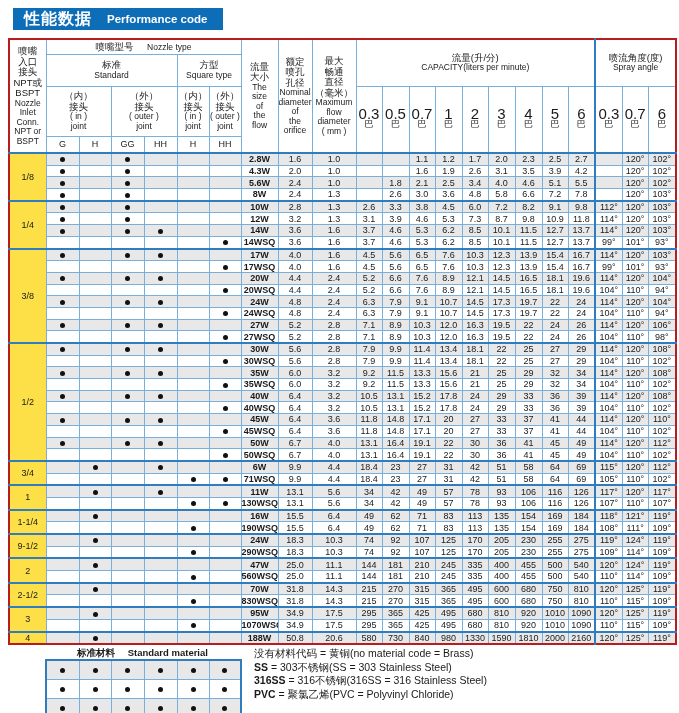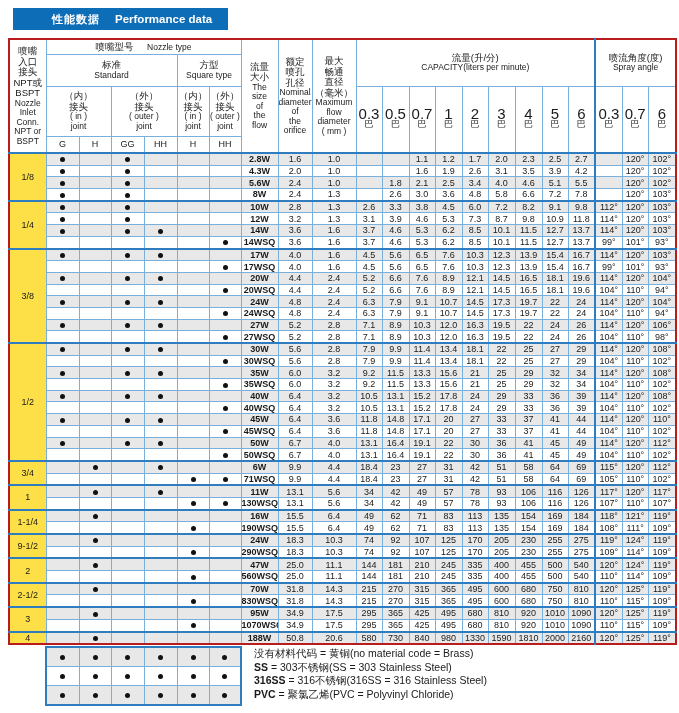--- a/index.html
+++ b/index.html
@@ -6,21 +6,21 @@
   body{
     width:679px;height:713px;overflow:hidden;background:#ffffff;
     font-family:"Liberation Sans","DejaVu Sans",sans-serif;color:#1a1a1a;
     -webkit-font-smoothing:antialiased;
   }
   
   .title-bar{
     display:inline-flex;align-items:center;margin:8px 0 0 13px;height:22px;
     background:#0d6db7;color:#fff;padding:0 16px 0 11px;box-sizing:border-box;
   }
-  .title-zh{font-size:11px;font-weight:bold;letter-spacing:1px;margin-left:28px;}
+  .title-zh{font-size:16px;font-weight:bold;letter-spacing:1px;}
   .title-en{font-size:11.5px;font-weight:bold;margin-left:15px;}
 
   
   table.main{
     border-collapse:collapse;table-layout:fixed;width:666px;margin:8px 0 0 8px;
     border:2px solid #b91c1c;
   }
   table.main th,table.main td{
     border:1px solid #7aaedb;text-align:center;vertical-align:middle;
     padding:0;font-size:9px;line-height:10px;overflow:hidden;white-space:nowrap;
@@ -55,21 +55,21 @@
   .legend{margin-left:14px;font-size:10.5px;line-height:13.6px;padding-top:1px;white-space:nowrap;}
   .legend b{font-weight:bold;}
 </style>
 </head>
 <body>
 
 
 
 <div class="title-bar">
   <span class="title-zh">性能数据</span>
-  <span class="title-en">Performance data</span>
+  <span class="title-en">Performance code</span>
 </div>
 
 <table class="main">
   <colgroup>
     <col style="width:37px">
       <col style="width:33px">
       <col style="width:32px">
       <col style="width:33px">
     <col style="width:33px">
       <col style="width:32px">
@@ -1193,20 +1193,24 @@
         <td>2160</td>
         <td class="bl">120°</td>
         <td>125°</td>
         <td>119°</td>
       </tr>
     </tbody>
 </table>
 
 <div class="bottom">
   <div class="matwrap">
+    <div class="matcap">
+      <span class="zh">标准材料</span>
+      <span class="en">Standard material</span>
+    </div>
     <table class="mat">
       <colgroup>
         <col style="width:33px">
           <col style="width:32px">
           <col style="width:33px">
         <col style="width:33px">
           <col style="width:32px">
           <col style="width:32px">
       </colgroup>
       <tbody id="mat-rows">

